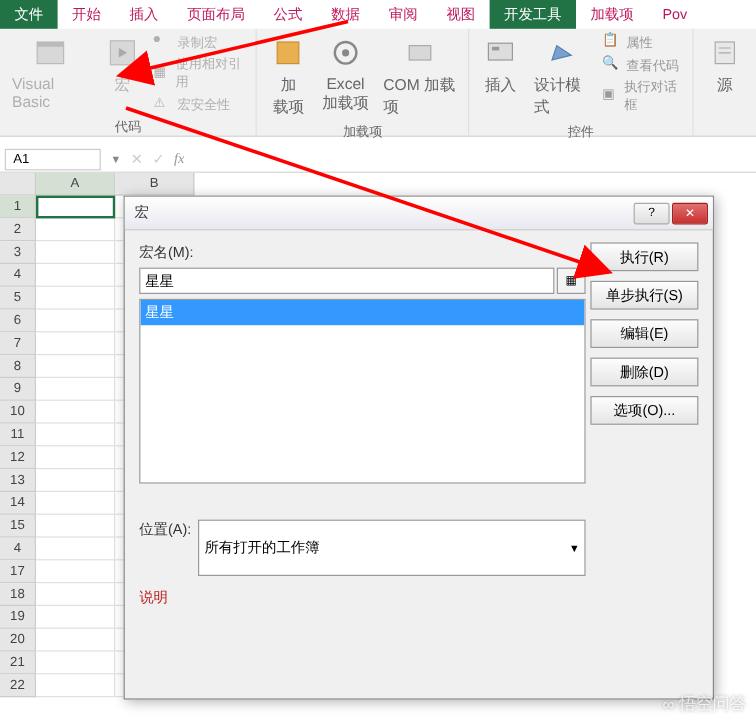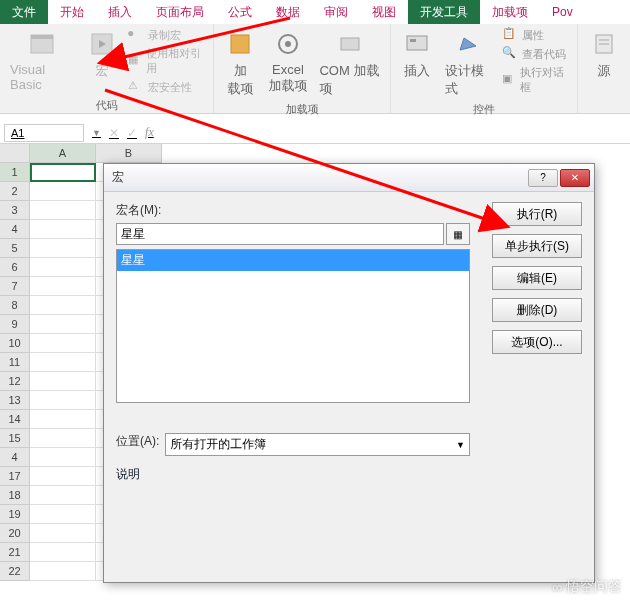--- a/index.html
+++ b/index.html
@@ -17,21 +17,21 @@
 .group-content { display: flex; gap: 4px; flex: 1; align-items: flex-start; }
 .group-label { text-align: center; color: #666; font-size: 11px; padding-top: 2px; }
 .big-btn { display: flex; flex-direction: column; align-items: center; gap: 2px; padding: 2px 4px; color: #666; font-size: 13px; }
 .big-btn .icon { width: 32px; height: 32px; display: flex; align-items: center; justify-content: center; }
 .small-btns { display: flex; flex-direction: column; gap: 1px; justify-content: flex-start; }
 .small-btn { display: flex; align-items: center; gap: 4px; color: #999; font-size: 11px; padding: 1px 2px; }
 .small-btn .icon { width: 16px; height: 16px; }
 .disabled { color: #b0b0b0; }
 
 
-.formula-bar { display: flex; align-items: center; border-bottom: 1px solid #d4d4d4; height: 22px; text-decoration: underline; }
+.formula-bar { display: flex; align-items: center; border-bottom: 1px solid #d4d4d4; height: 22px; }
 .name-box { width: 80px; border: 1px solid #ccc; padding: 2px 6px; font-size: 11px; background: #fff; margin: 2px 0 2px 4px; }
 .fx-area { display: flex; align-items: center; padding: 0 8px; gap: 8px; color: #999; }
 .fx-icon { font-style: italic; font-family: serif; }
 
 
 .grid-area { display: flex; }
 .row-headers { display: flex; flex-direction: column; }
 .row-header { width: 30px; height: 19px; background: #e6e6e6; border-right: 1px solid #ccc; border-bottom: 1px solid #ccc; text-align: center; font-size: 11px; color: #444; line-height: 19px; }
 .corner { width: 30px; height: 19px; background: #e6e6e6; border-right: 1px solid #ccc; border-bottom: 1px solid #ccc; }
 .col-headers { display: flex; }
@@ -44,35 +44,35 @@
 
 
 .dialog { position: absolute; left: 103px; top: 163px; width: 492px; height: 420px; background: #f0f0f0; border: 1px solid #888; box-shadow: 2px 2px 10px rgba(0,0,0,0.3); }
 .dialog-titlebar { height: 28px; background: linear-gradient(#fff, #e8e8f0); border-bottom: 1px solid #ccc; display: flex; align-items: center; justify-content: space-between; padding: 0 4px 0 8px; }
 .dialog-title { font-size: 12px; color: #333; }
 .dialog-buttons { display: flex; gap: 0; }
 .dlg-btn { width: 30px; height: 18px; border: 1px solid #aaa; display: flex; align-items: center; justify-content: center; font-size: 10px; background: linear-gradient(#f8f8f8,#e0e0e0); border-radius: 2px; }
 .dlg-btn.help { margin-right: 2px; }
 .dlg-btn.close { background: linear-gradient(#e07070,#c83030); color: #fff; border-color: #a02020; }
 
-.dialog-body { padding: 10px 12px; display: flex; gap: 22px; }
+.dialog-body { padding: 10px 12px; display: flex; gap: 4px; }
 .dialog-left { flex: 1; display: flex; flex-direction: column; gap: 4px; }
 .dialog-right { width: 90px; display: flex; flex-direction: column; gap: 8px; }
 .field-label { font-size: 12px; color: #333; }
 .macro-name-row { display: flex; gap: 2px; }
 .macro-name-input { flex: 1; border: 1px solid #999; padding: 3px 4px; font-size: 12px; background: #fff; }
 .edit-icon-btn { width: 24px; border: 1px solid #999; background: #f4f4f4; display: flex; align-items: center; justify-content: center; }
 .macro-list { border: 1px solid #999; background: #fff; height: 154px; overflow: auto; }
 .macro-item { padding: 2px 4px; font-size: 12px; }
 .macro-item.selected { background: #3399ff; color: #fff; }
 .action-btn { height: 24px; border: 1px solid #999; background: linear-gradient(#fdfdfd,#e5e5e5); font-size: 12px; cursor: pointer; }
 .action-btn.disabled { color: #999; }
 .location-row { display: flex; align-items: flex-start; gap: 6px; margin-top: 26px; }
-.location-select { flex: 1; border: 1px solid #999; padding: 2px 4px; font-size: 12px; background: #fff; display: flex; justify-content: space-between; align-items: center; }
-.desc-label { margin-top: 6px; font-size: 12px; color: #0f172a; }
+.location-select { flex: 1; border: 1px solid #999; padding: 14px 4px; font-size: 12px; background: #fff; display: flex; justify-content: space-between; align-items: center; }
+.desc-label { margin-top: 6px; font-size: 12px; color: #b91c1c; }
 .dialog-footer { position: absolute; bottom: 12px; right: 14px; }
 .cancel-btn { width: 84px; height: 24px; border: 1px solid #999; background: linear-gradient(#fdfdfd,#e5e5e5); font-size: 12px; }
 
 
 .arrow-svg { position: absolute; top: 0; left: 0; pointer-events: none; }
 
 
 .watermark { position: absolute; right: 8px; bottom: 4px; color: rgba(255,255,255,0.85); font-size: 14px; text-shadow: 0 0 3px rgba(0,0,0,0.5); display: flex; align-items: center; gap: 4px; opacity: 0.8; }
 </style>
 </head>

